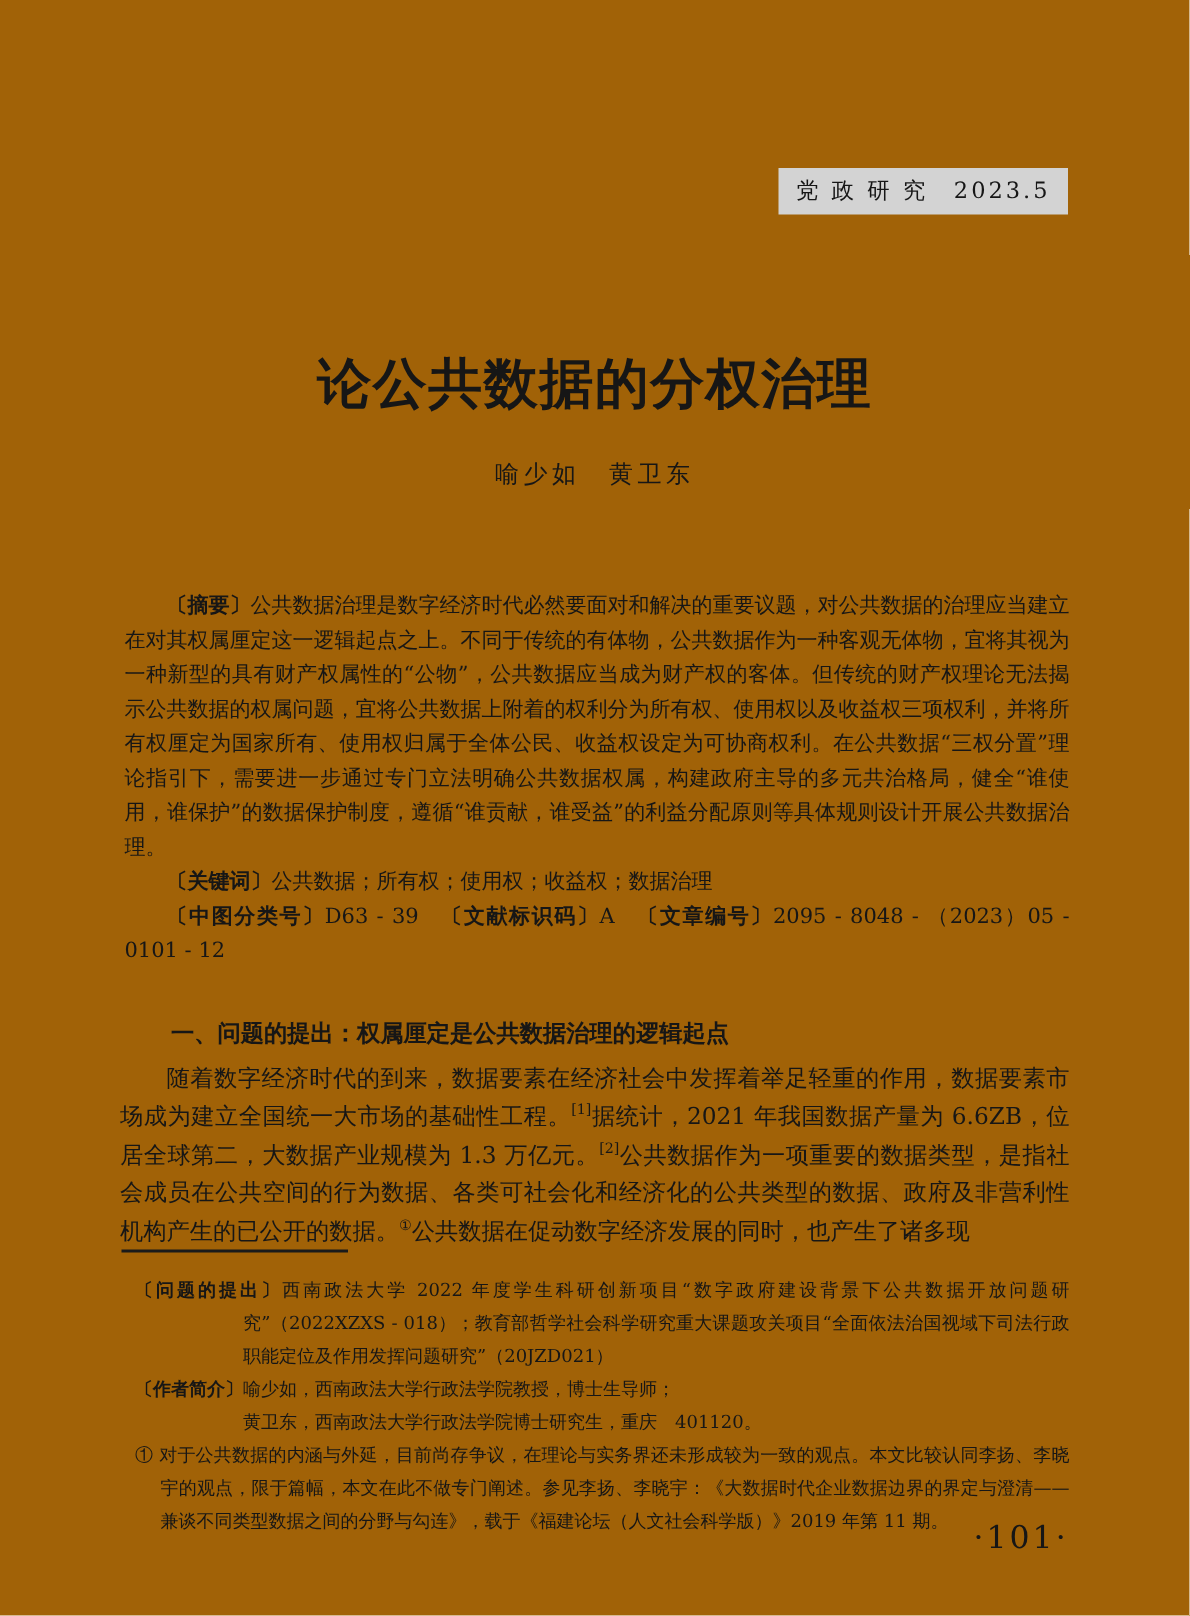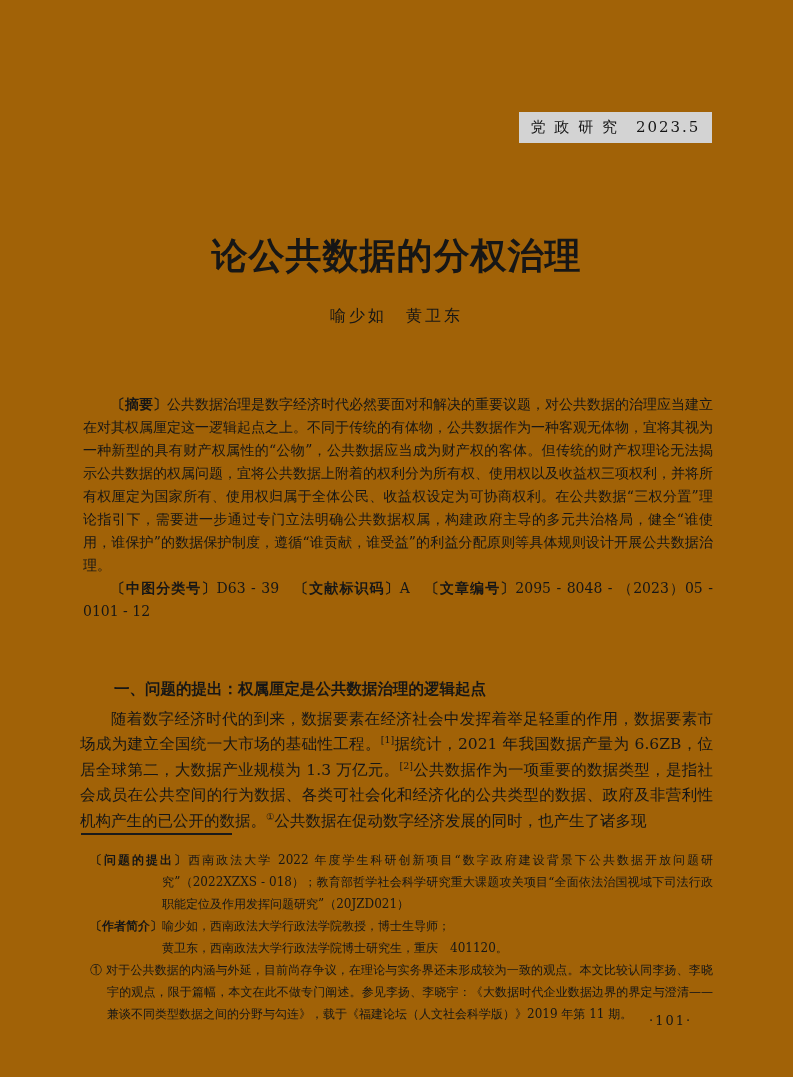--- a/index.html
+++ b/index.html
@@ -100,40 +100,41 @@
     text-align: justify;
   }
   .footnotes .label-bold { font-size: 12px; }
   .fn-hang { padding-left: 82px; text-indent: -72px; }
   .fn-cont { text-indent: 0; }
   .fn-note { padding-left: 27px; text-indent: -17px; }
 
   .page-number {
     position: absolute;
     top: 1013px; left: 649px;
-    font-size: 13px;
+    font-size: 21px;
     letter-spacing: 2px;
     white-space: nowrap;
   }
 </style>
 </head>
 <body>
 
 <div class="page">
 
   <div class="journal-box">
     <span>党 政 研 究　2023.5</span>
   </div>
 
   <div class="title">论公共数据的分权治理</div>
 
   <div class="authors">喻少如　黄卫东</div>
 
   <div class="frontmatter">
     <p class="indent2"><span class="label-bold">〔摘要〕</span><span>公共数据治理是数字经济时代必然要面对和解决的重要议题，对公共数据的治理应当建立在对其权属厘定这一逻辑起点之上。不同于传统的有体物，公共数据作为一种客观无体物，宜将其视为一种新型的具有财产权属性的“公物”，公共数据应当成为财产权的客体。但传统的财产权理论无法揭示公共数据的权属问题，宜将公共数据上附着的权利分为所有权、使用权以及收益权三项权利，并将所有权厘定为国家所有、使用权归属于全体公民、收益权设定为可协商权利。在公共数据“三权分置”理论指引下，需要进一步通过专门立法明确公共数据权属，构建政府主导的多元共治格局，健全“谁使用，谁保护”的数据保护制度，遵循“谁贡献，谁受益”的利益分配原则等具体规则设计开展公共数据治理。</span></p>
+    <p class="indent2"><span class="label-bold">〔关键词〕</span><span>公共数据；所有权；使用权；收益权；数据治理</span></p>
     <p class="indent2 meta-line"><span class="label-bold">〔中图分类号〕</span><span>D63 - 39</span><span class="label-bold pair-gap">〔文献标识码〕</span><span>A</span><span class="label-bold pair-gap">〔文章编号〕</span><span>2095 - 8048 - （2023）05 - 0101 - 12</span></p>
   </div>
 
   <div class="section-heading">一、问题的提出：权属厘定是公共数据治理的逻辑起点</div>
 
   <div class="body-text"><span>随着数字经济时代的到来，数据要素在经济社会中发挥着举足轻重的作用，数据要素市场成为建立全国统一大市场的基础性工程。</span><sup>[1]</sup><span>据统计，2021 年我国数据产量为 6.6ZB，位居全球第二，大数据产业规模为 1.3 万亿元。</span><sup>[2]</sup><span>公共数据作为一项重要的数据类型，是指社会成员在公共空间的行为数据、各类可社会化和经济化的公共类型的数据、政府及非营利性机构产生的已公开的数据。</span><sup>①</sup><span>公共数据在促动数字经济发展的同时，也产生了诸多现</span></div>
 
   <div class="fn-rule"></div>
 
   <div class="footnotes">

